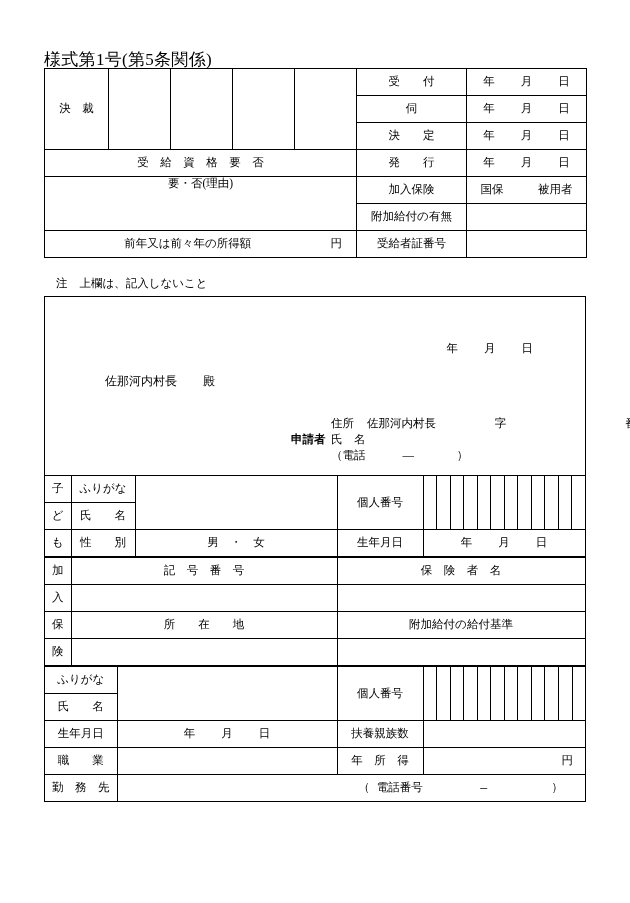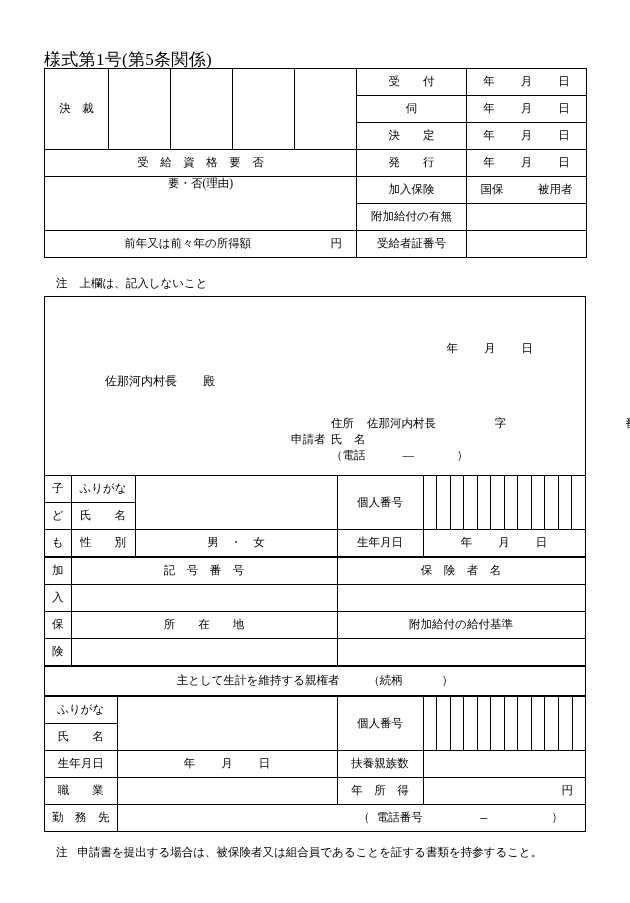--- a/index.html
+++ b/index.html
@@ -128,20 +128,21 @@
     position: absolute;
     left: 246px;
     top: 118px;
     font-size: 11.5px;
     line-height: 16px;
   }
   #applicant .lbl-applicant {
     position: absolute;
     left: 0;
     top: 16px;
+    font-weight: bold;
   }
   #applicant .row {
     padding-left: 40px;
     height: 16px;
     white-space: nowrap;
   }
   #applicant .addr-aza { margin-left: 56px; }
   #applicant .addr-banchi { margin-left: 116px; }
 
   
@@ -348,31 +349,20 @@
         <td>附加給付の給付基準</td>
       </tr>
       <tr>
         <td class="nb-left">険</td>
         <td></td>
         <td></td>
       </tr>
     </tbody>
       </table>
 
-    <table class="grid" id="parent-head-table">
-      <tbody>
-          <tr>
-        <td class="nb-left nb-right">
-          <span>主として生計を維持する親権者</span>
-          <span style="margin-left:26px;">（続柄</span>
-          <span style="margin-left:36px;">）</span>
-        </td>
-      </tr>
-    </tbody>
-      </table>
 
     <table class="grid" id="parent-table">
       <colgroup>
         <col style="width:72px">
         <col style="width:220px">
         <col style="width:86px">
         <col style="width:162px">
       </colgroup>
       <tbody>
           <tr>
@@ -418,17 +408,14 @@
       <tr>
         <td class="nb-left">勤　務　先</td>
         <td colspan="3" class="nb-right">
           <span class="phone-line" style="float:right;margin-right:22px;">（ 電話番号　　　　　—　　　　　 ）</span>
         </td>
       </tr>
     </tbody>
       </table>
   </div>
 
-  <div class="note" id="note2">
-    <span class="note-label">注</span><span>申請書を提出する場合は、被保険者又は組合員であることを証する書類を持参すること。</span>
-  </div>
 
 </div>
 
 </body></html>

